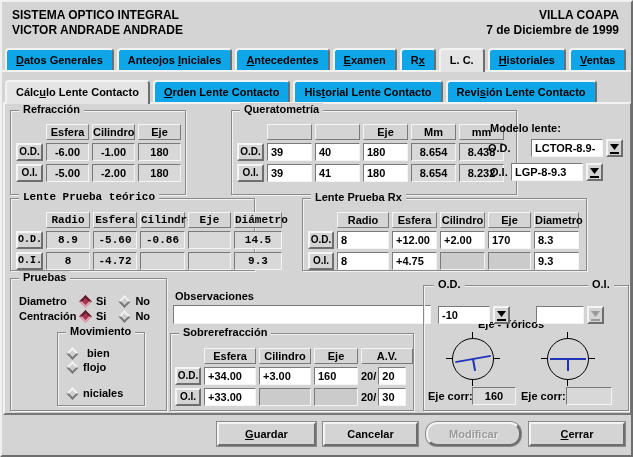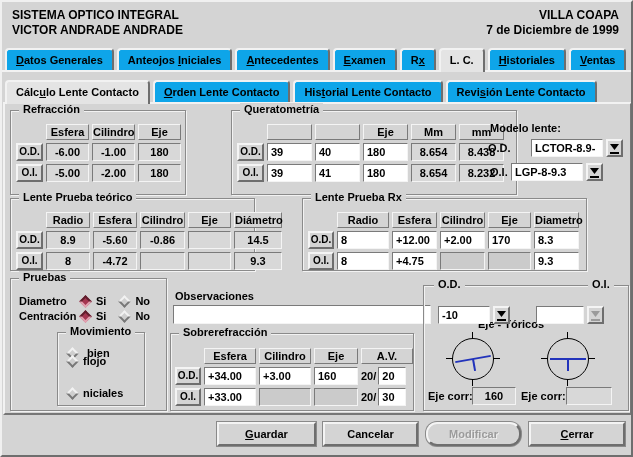--- a/index.html
+++ b/index.html
@@ -204,21 +204,21 @@
     <div class="combo" style="left:509px;top:91px;width:92px;">
       <input class="fld" style="width: 72px;" value="LGP-8-9.3">
       <button class="dropbtn">
         <svg width="11" height="11" viewBox="0 0 11 11">
             <polygon points="1,1 10,1 5.5,7" fill="#000"></polygon>
             <rect x="1" y="9" width="9" height="2" fill="#000"></rect>
           </svg>
       </button>
     </div>
 
-    <div class="gbox" style="left:8px;top:126px;width:245px;height:73px;">
+    <div class="gbox" style="left:8px;top:126px;width:245px;height:73px;font-family:Liberation Mono, monospace;">
       <span class="gtitle">Lente Prueba teórico</span>
       <div class="tbl" style="left:5px;top:13px;grid-template-columns:27px 44px 44px 45px 43px 48px;">
         <div class="corner"></div>
         <div class="hc">Radio</div>
         <div class="hc">Esfera</div>
         <div class="hc">Cilindro</div>
         <div class="hc">Eje</div>
         <div class="hc">Diámetro</div>
 
         <div class="rl">O.D.</div>
@@ -281,21 +281,21 @@
         <span class="dmn" style="margin-left:8px;"></span>
         <span>No</span>
       </div>
 
       <div class="gbox" style="left:46px;top:53px;width:88px;height:74px;">
         <span class="gtitle">Movimiento</span>
         <div class="radio-row" style="left:10px;top:14px;gap:10px;">
           <span class="dmn"></span>
           <span>bien</span>
         </div>
-        <div class="radio-row" style="left:10px;top:22px;">
+        <div class="radio-row" style="left:10px;top:28px;">
           <span class="dmn"></span>
           <span>flojo</span>
         </div>
         <div class="radio-row" style="left:10px;top:54px;">
           <span class="dmn"></span>
           <span>niciales</span>
         </div>
       </div>
     </div>
 

